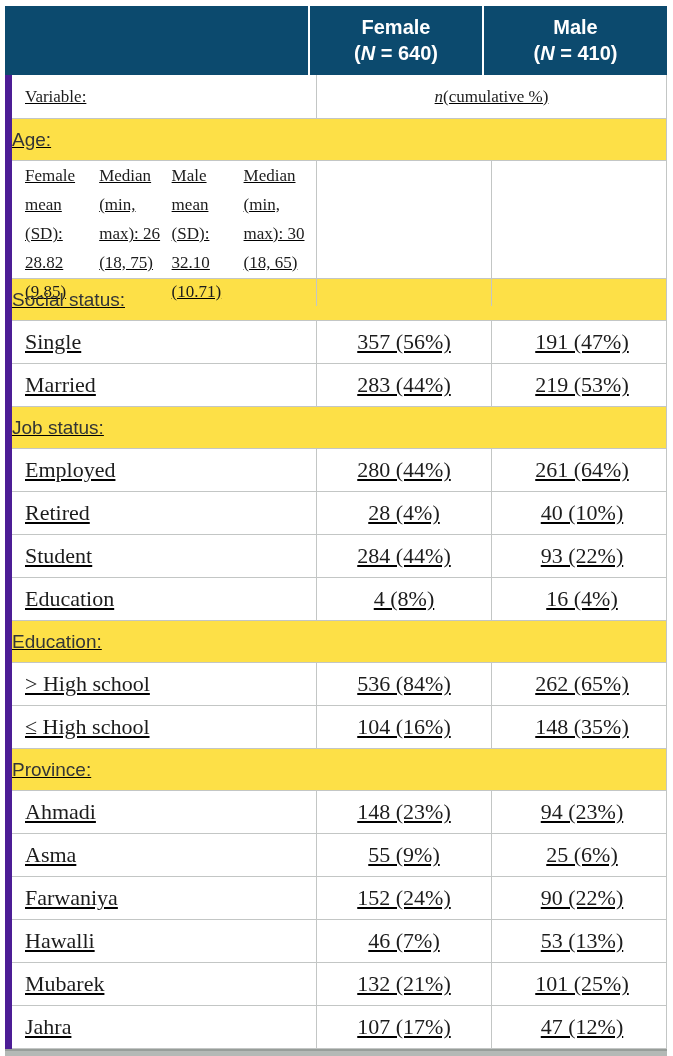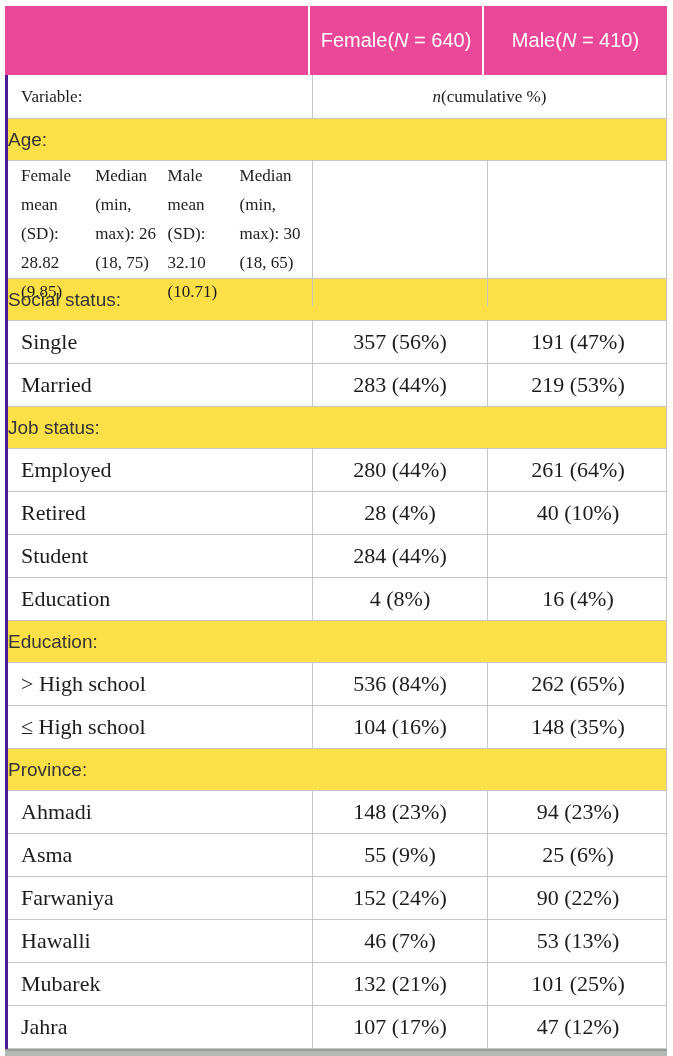--- a/index.html
+++ b/index.html
@@ -2,27 +2,27 @@
 <html><head>
 <meta charset="utf-8">
 <style>
   html,body{margin:0;padding:0;background:#ffffff;}
   body{width:673px;height:1056px;position:relative;font-family:"Liberation Serif",serif;-webkit-font-smoothing:antialiased;}
   *{box-sizing:border-box;}
   .tbl{position:absolute;left:5px;top:6px;width:662px;}
 
   
   .thead{display:grid;grid-template-columns:303px 172px 183px;column-gap:2px;}
-  .hcell{background:#ec4899;height:69px;display:flex;justify-content:center;align-items:center;
-         color:#ffffff;font-family:"Liberation Sans",sans-serif;font-size:20px;line-height:1.28;font-weight:400;}
+  .hcell{background:#0c4a6e;height:69px;display:flex;flex-direction:column;justify-content:center;align-items:center;
+         color:#ffffff;font-family:"Liberation Sans",sans-serif;font-size:20px;line-height:1.28;font-weight:700;}
   .hcell .nline{font-size:20px;}
   .hcell i{font-style:italic;}
 
   
-  .tbody{border-left:3px solid #4c1d95;border-right:1px solid #c3c6c5;}
+  .tbody{border-left:7px solid #4c1d95;border-right:1px solid #c3c6c5;text-decoration:underline;}
   .row{display:grid;grid-template-columns:305px 175px 180px;border-bottom:1px solid #c3c6c5;height:43px;
        font-size:22px;color:#1c1c1c;}
   .row .c1{padding-left:13px;border-right:1px solid #c3c6c5;display:flex;align-items:center;}
   .row .c2{border-right:1px solid #c3c6c5;display:flex;align-items:center;justify-content:center;}
   .row .c3{display:flex;align-items:center;justify-content:center;}
 
   .varrow{display:grid;grid-template-columns:305px 1fr;border-bottom:1px solid #c3c6c5;height:44px;
           font-size:17px;color:#1c1c1c;}
   .varrow .c1{padding-left:13px;border-right:1px solid #c3c6c5;display:flex;align-items:center;}
   .varrow .cspan{display:flex;align-items:center;justify-content:center;}
@@ -97,20 +97,21 @@
       <div class="c3">261 (64%)</div>
     </div>
     <div class="row">
       <div class="c1">Retired</div>
       <div class="c2">28 (4%)</div>
       <div class="c3">40 (10%)</div>
     </div>
     <div class="row">
       <div class="c1">Student</div>
       <div class="c2">284 (44%)</div>
+      <div class="c3">93 (22%)</div>
     </div>
     <div class="row">
       <div class="c1">Education</div>
       <div class="c2">4 (8%)</div>
       <div class="c3">16 (4%)</div>
     </div>
 
     <div class="secbar">Education:</div>
     <div class="row">
       <div class="c1">&gt; High school</div>

